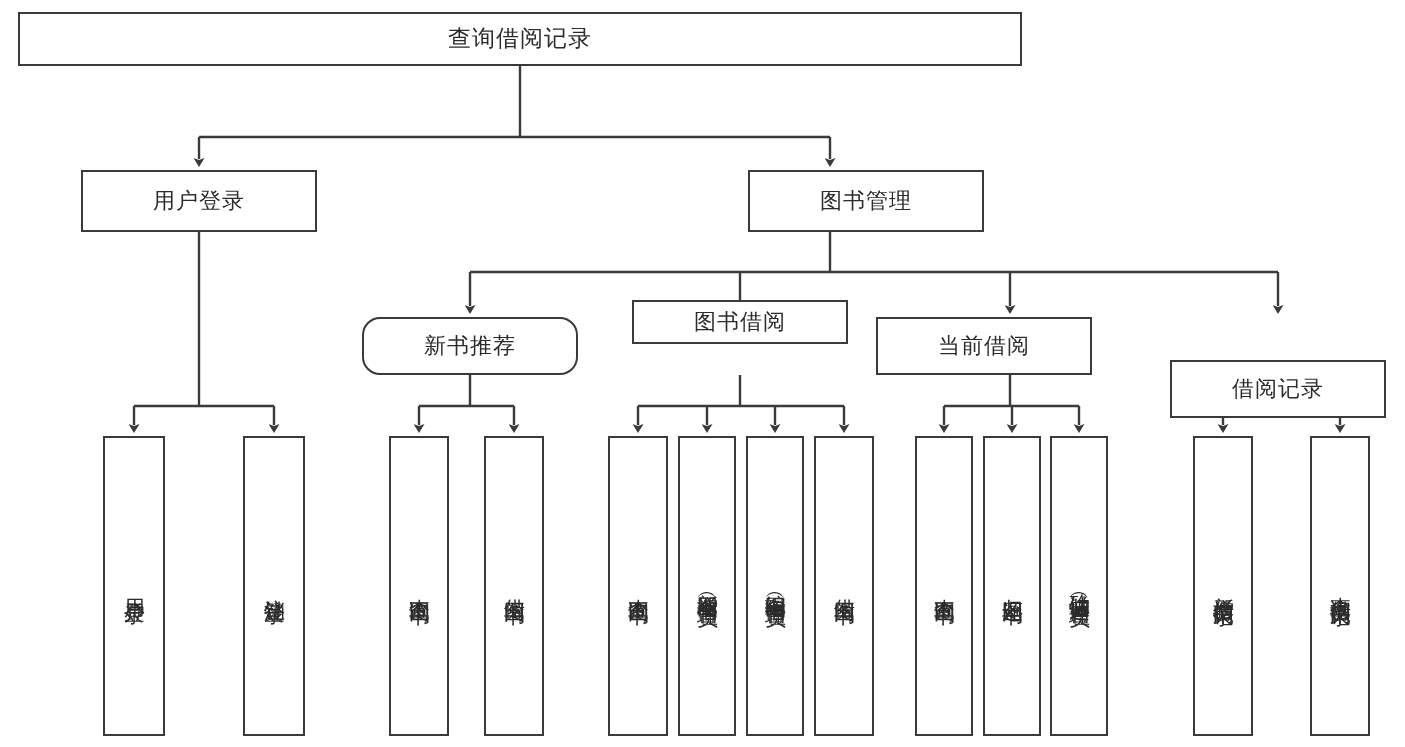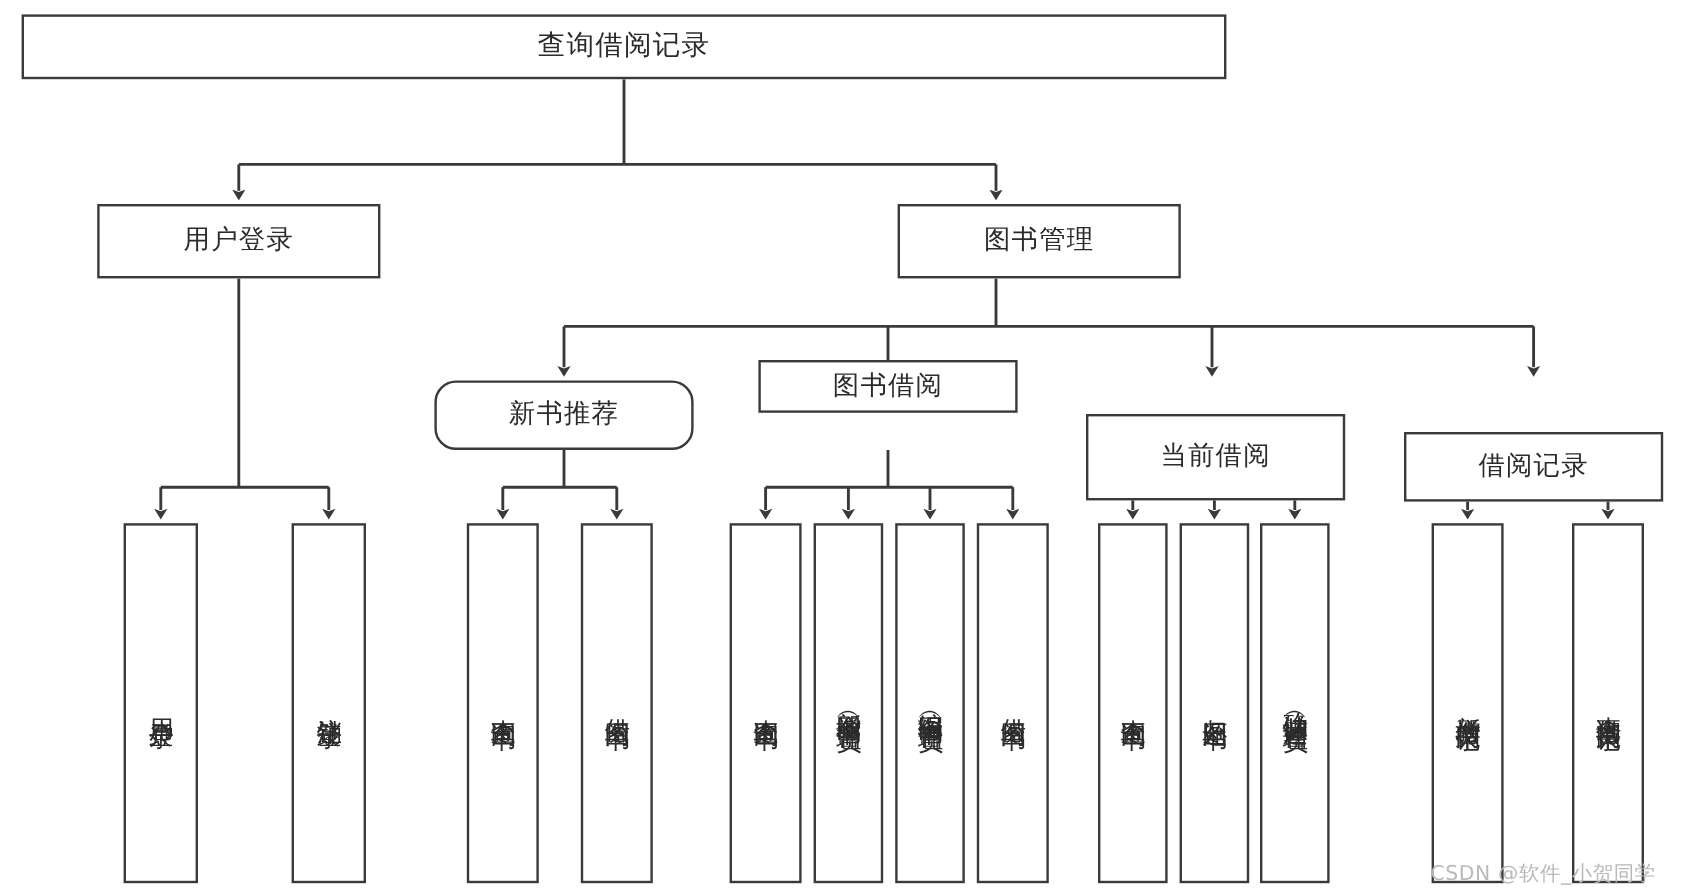--- a/index.html
+++ b/index.html
@@ -115,21 +115,21 @@
       </div>
       <div class="node level2" style="left: 712px; top: 170px; width: 236px; height: 62px; margin-left: 36px;">
         <span class="node-label">图书管理</span>
       </div>
       <div class="node level3" style="left: 362px; top: 317px; width: 216px; height: 58px; border-radius: 18px;">
         <span class="node-label">新书推荐</span>
       </div>
       <div class="node level3" style="left: 632px; top: 300px; width: 216px; height: 44px;">
         <span class="node-label">图书借阅</span>
       </div>
-      <div class="node level3" style="left: 905px; top: 317px; width: 216px; height: 72px; margin-top: 28px;">
+      <div class="node level3" style="left: 876px; top: 317px; width: 216px; height: 58px;">
         <span class="node-label">当前借阅</span>
       </div>
       <div class="node level3" style="left: 1170px; top: 317px; width: 216px; height: 58px; margin-top: 43px;">
         <span class="node-label">借阅记录</span>
       </div>
       <div class="node vertical leaf" style="left: 103px; top: 436px; width: 62px; height: 300px;">
         <span class="node-label">用户登录</span>
       </div>
       <div class="node vertical leaf" style="left: 243px; top: 436px; width: 62px; height: 300px;">
         <span class="node-label">注销登录</span>
@@ -162,15 +162,14 @@
         <span class="node-label">确认归还（管理员）</span>
       </div>
       <div class="node vertical leaf" style="left: 1193px; top: 436px; width: 60px; height: 300px;">
         <span class="node-label">新增借阅记录</span>
       </div>
       <div class="node vertical leaf" style="left: 1310px; top: 436px; width: 60px; height: 300px;">
         <span class="node-label">查询借阅记录</span>
       </div>
     </div>
 
-  <div class="watermark" style="left: 1192px; top: 716px;">CSDN @软件_小贺同学</div>
 
 </div>
 
 </body></html>

